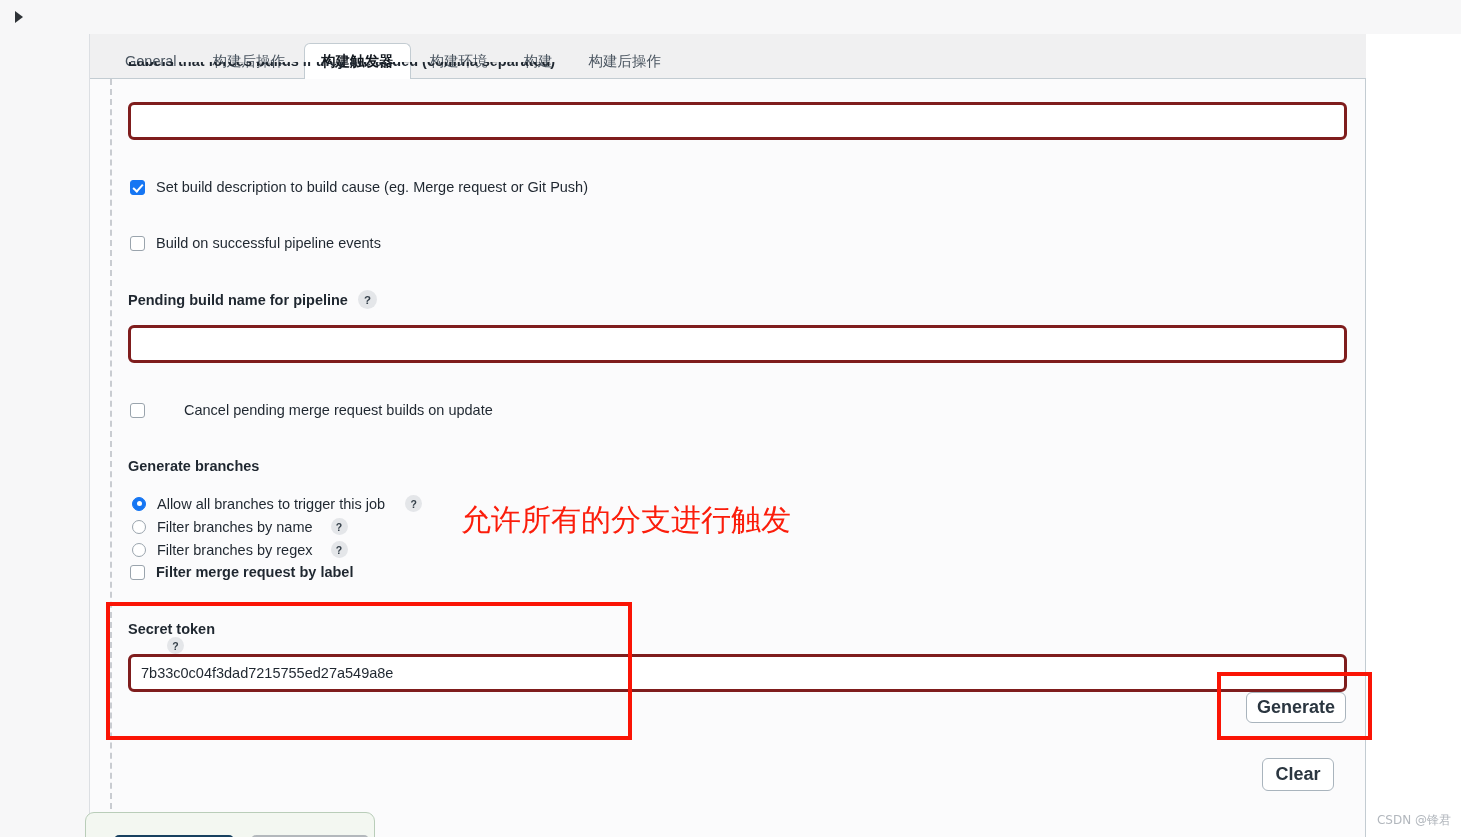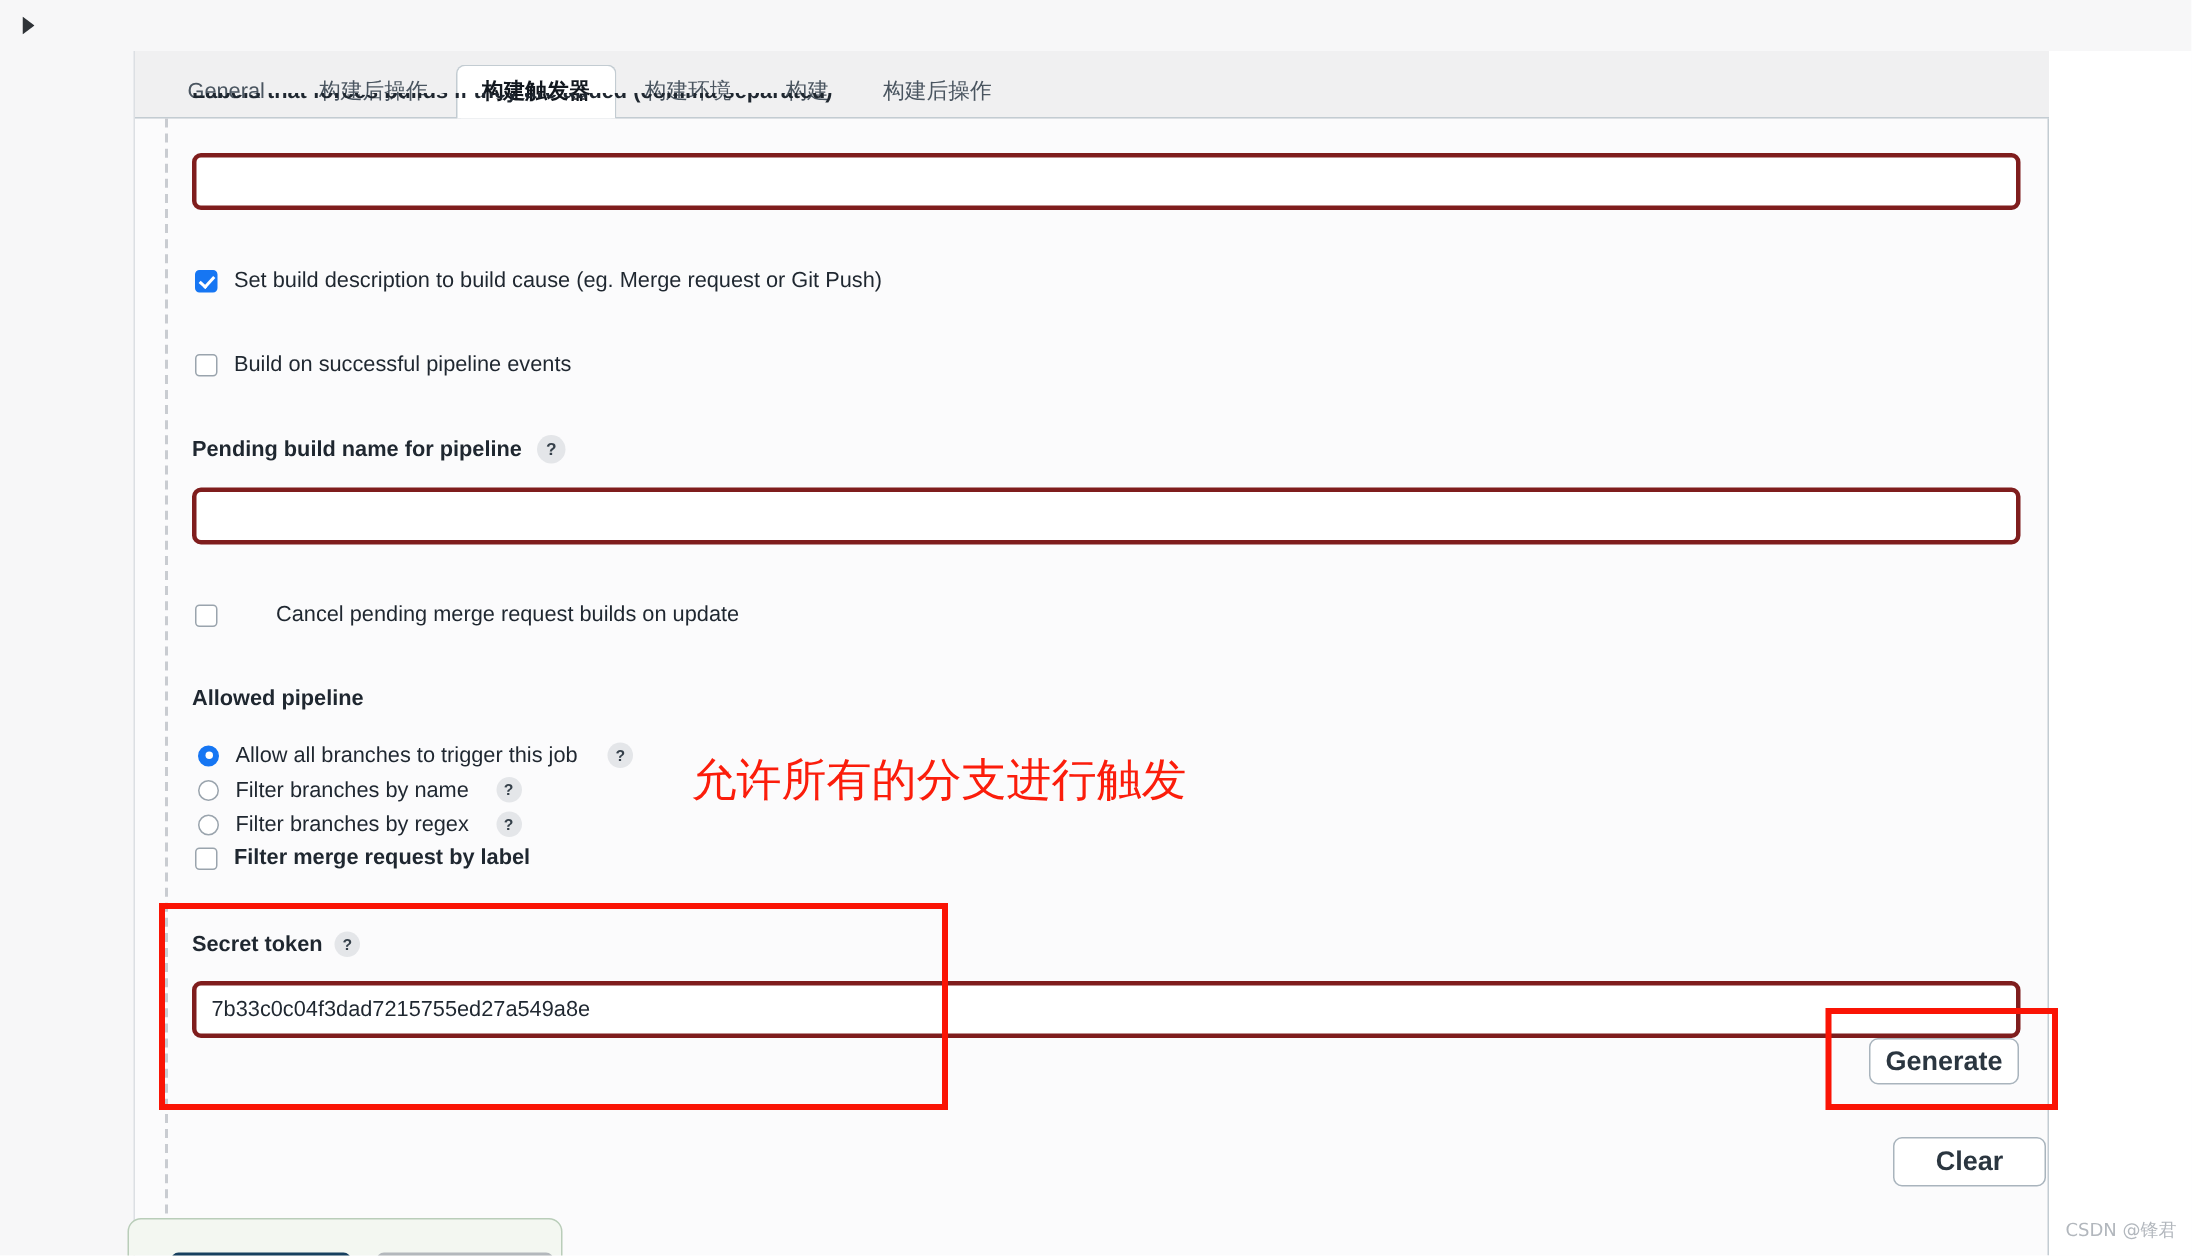--- a/index.html
+++ b/index.html
@@ -345,21 +345,21 @@
     <span>Pending build name for pipeline</span>
     <span class="help-icon">?</span>
   </div>
   <input class="text-input" style="left: 0px; top: 263px; width: 1219px;" value="">
 
   <div class="cb-row" style="left:2px; top:340px;gap:28px;">
     <span class="cb-box"></span>
     <span class="cb-label">Cancel pending merge request builds on update</span>
   </div>
 
-  <div class="section-head" style="left:0; top:396px;">Allowed pipeline</div>
+  <div class="section-head" style="left:0; top:396px;">Generate branches</div>
 
   <div class="radio-row" style="left:4px; top:433px;">
     <span class="radio-mark sel"></span>
     <span class="radio-label">Allow all branches to trigger this job</span>
     <span class="help-icon sm" style="margin-left:20px;">?</span>
   </div>
 
   <div class="radio-row" style="left:4px; top:456px;">
     <span class="radio-mark"></span>
     <span class="radio-label">Filter branches by name</span>
@@ -370,30 +370,30 @@
     <span class="radio-mark"></span>
     <span class="radio-label">Filter branches by regex</span>
     <span class="help-icon sm" style="margin-left:18px;">?</span>
   </div>
 
   <div class="cb-row" style="left:2px; top:502px;">
     <span class="cb-box"></span>
     <span class="cb-label bold">Filter merge request by label</span>
   </div>
 
-  <div class="field-label" style="left:0; top:559px;">
+  <div class="field-label" style="left:0; top:559px;flex-direction:column;">
     <span>Secret token</span>
     <span class="help-icon sm">?</span>
   </div>
   <input class="text-input" style="left: 0px; top: 592px; width: 1219px;" value="7b33c0c04f3dad7215755ed27a549a8e">
 
 </div>
 
 <button class="plain-btn" style="left:1246px; top:692px; width:100px; height:31px;">Generate</button>
-<button class="plain-btn" style="left:1262px; top:758px; width:102px; height:33px;">Clear</button>
+<button class="plain-btn" style="left:1262px; top:758px; width:72px; height:33px;">Clear</button>
 
 <div class="red-box" style="left:106px; top:602px; width:526px; height:138px;"></div>
 <div class="red-box" style="left:1217px; top:672px; width:155px; height:68px;"></div>
 <div id="annotation-text" style="left:461px; top:500px;">允许所有的分支进行触发</div>
 
 <div id="save-bar">
   <div id="save-button"></div>
   <div id="apply-button"></div>
 </div>
 

